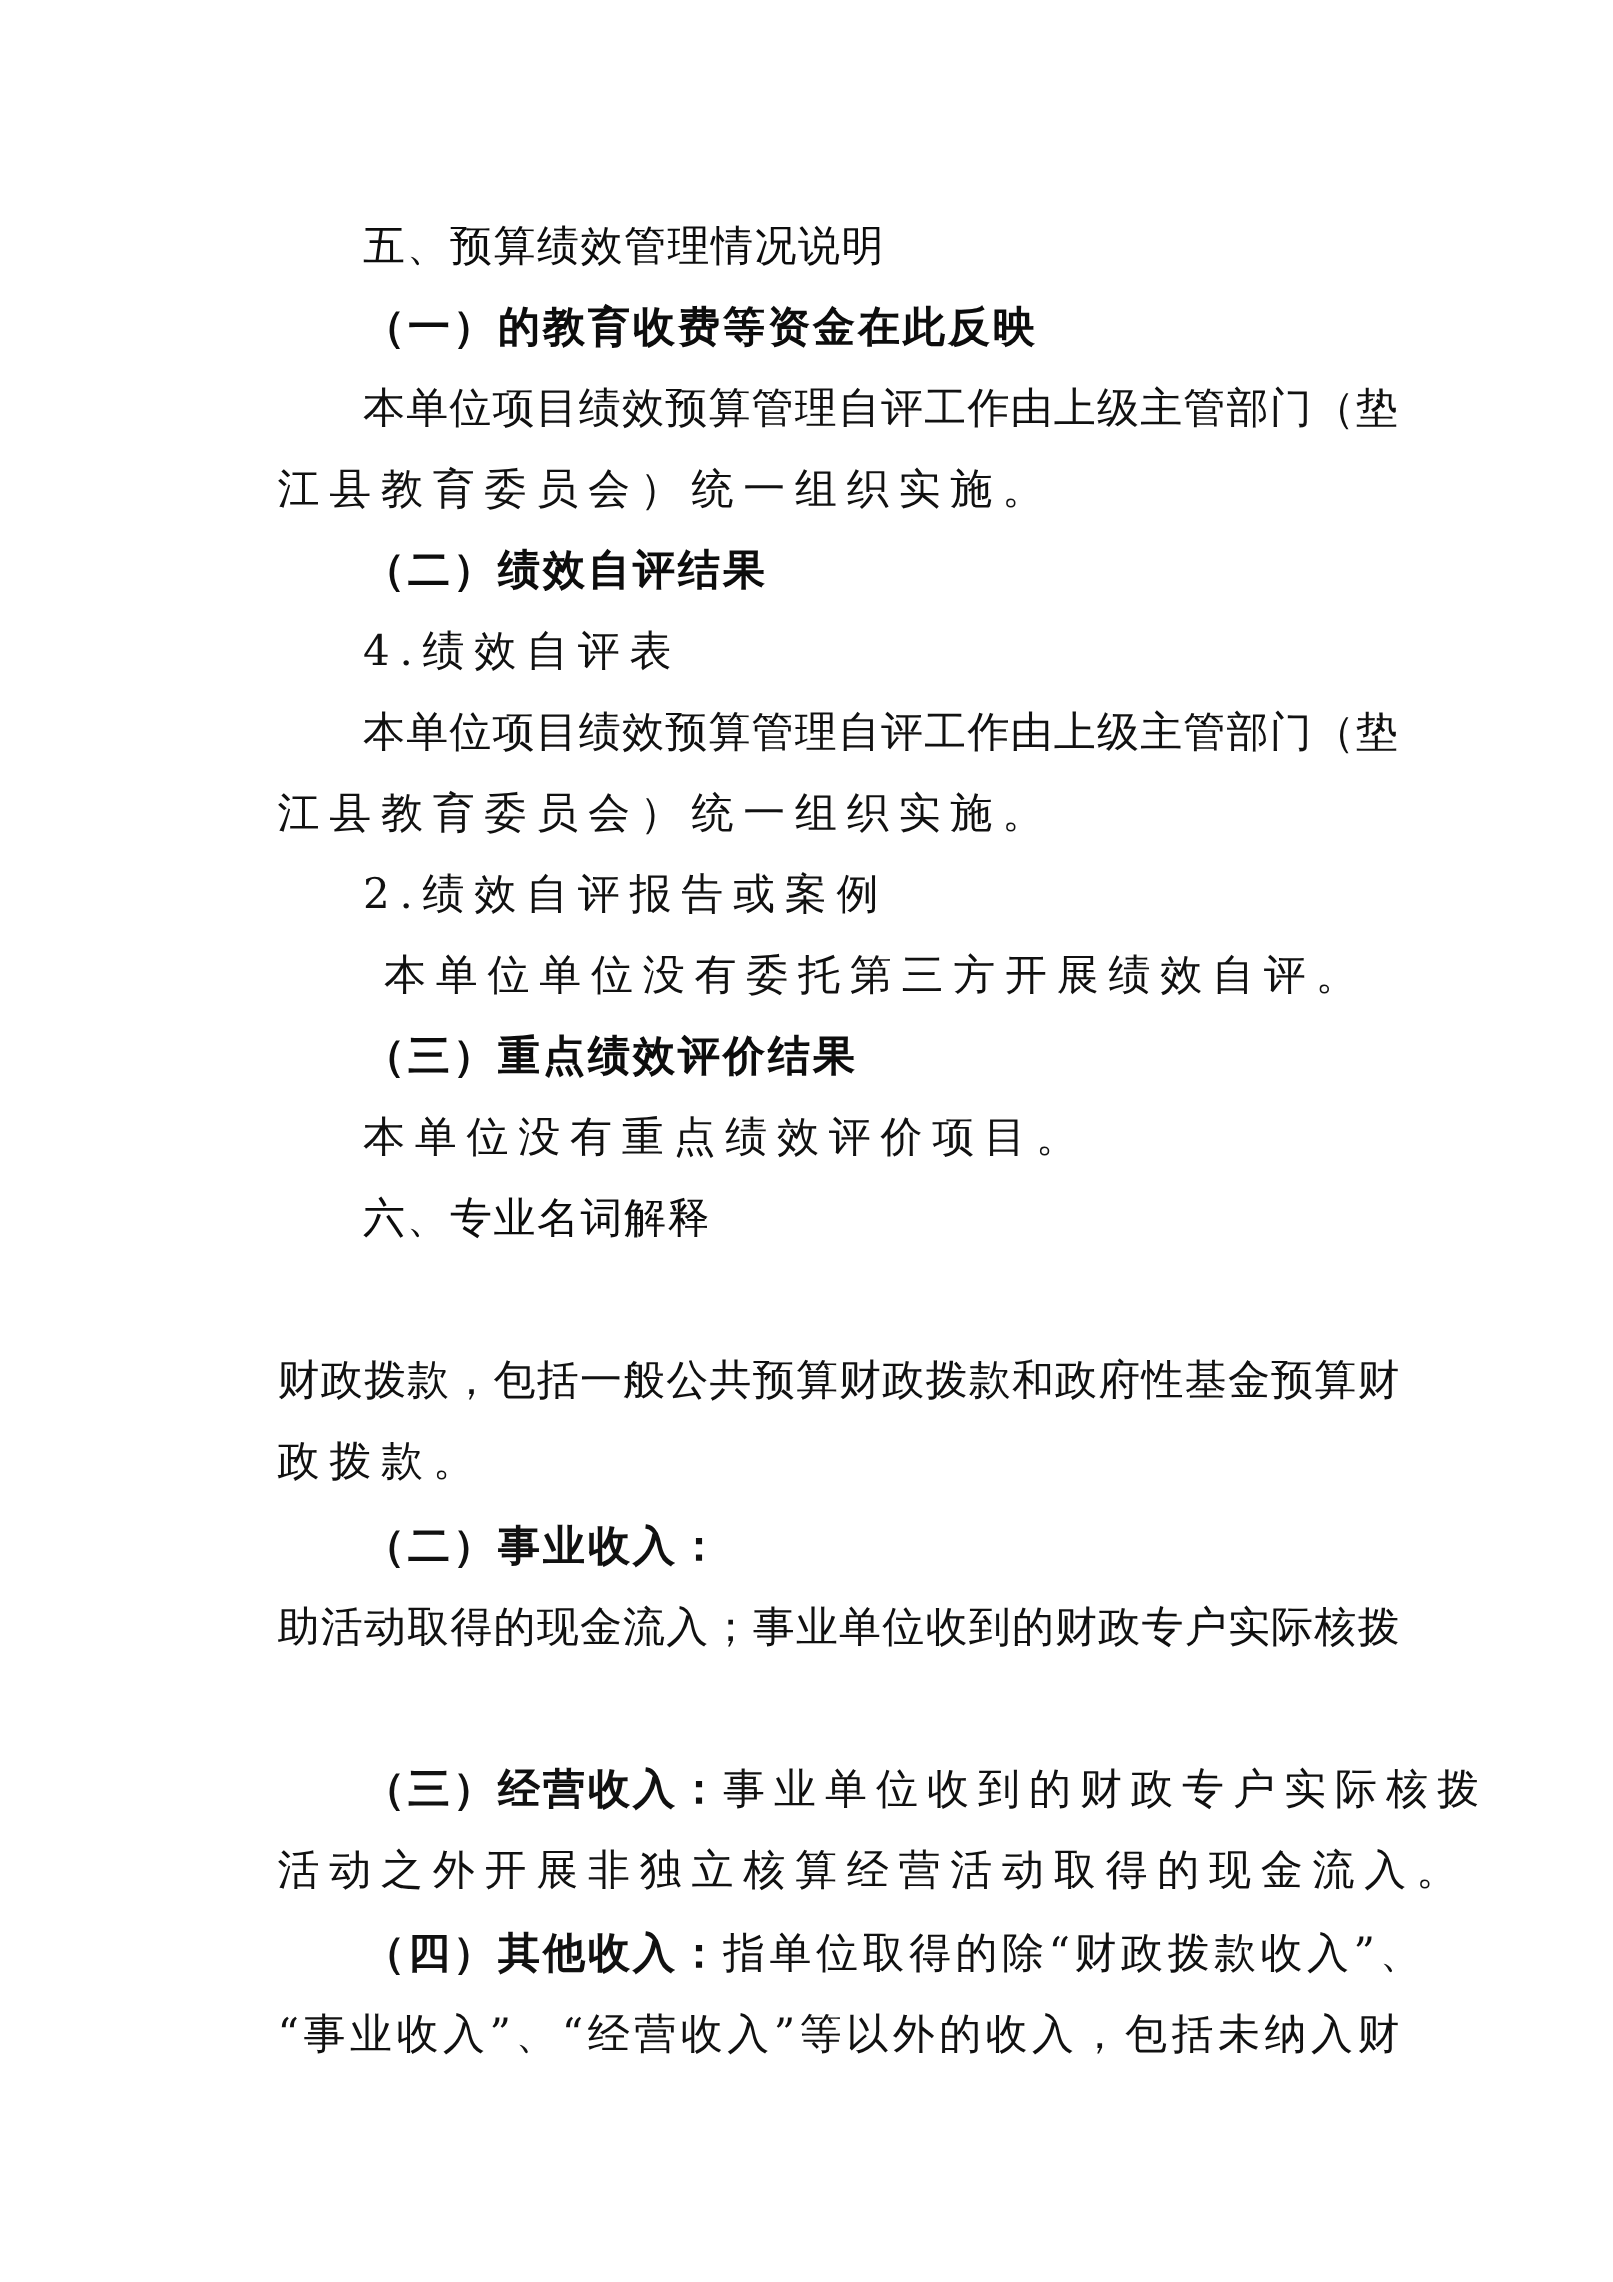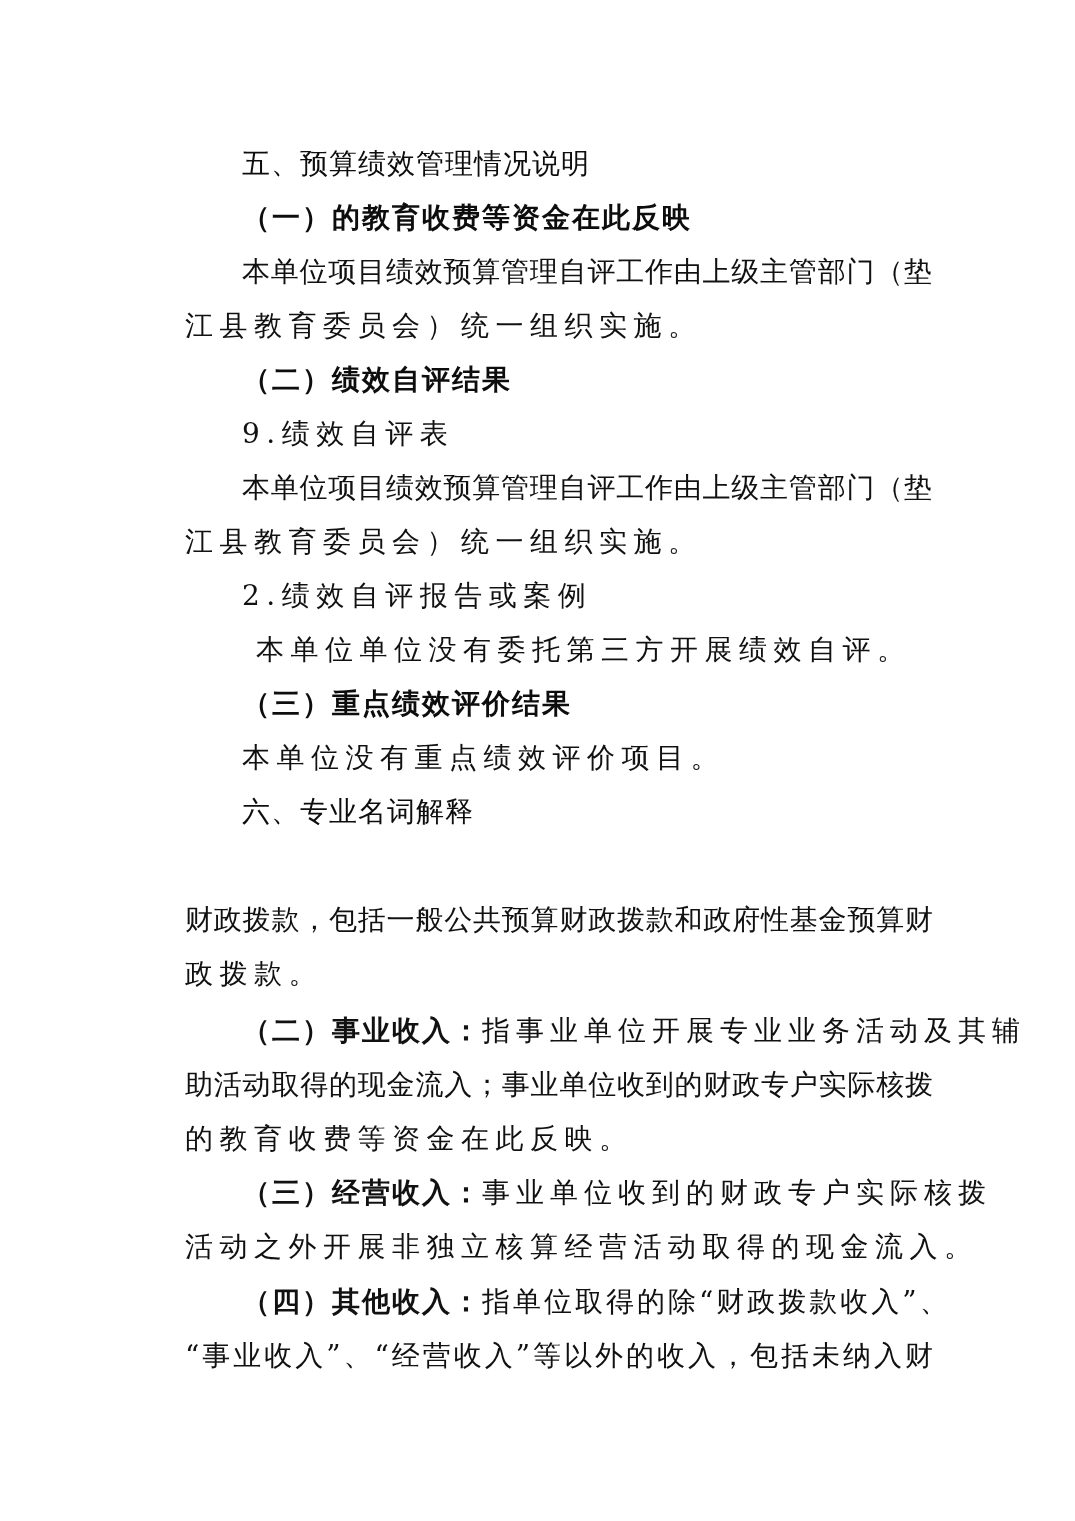--- a/index.html
+++ b/index.html
@@ -59,40 +59,38 @@
 
 <div class="page">
 
   <div class="line heading" style="left:222px; top:146px;">五、预算绩效管理情况说明</div>
 
   <div class="line subheading" style="left:222px; top:200px;">（一）的教育收费等资金在此反映</div>
   <div class="line justify" style="left:222px; top:254px; width:690px;">本单位项目绩效预算管理自评工作由上级主管部门（垫</div>
   <div class="line" style="left:165px; top:308px;">江县教育委员会）统一组织实施。</div>
 
   <div class="line subheading" style="left:222px; top:362px;">（二）绩效自评结果</div>
-  <div class="line" style="left:222px; top:416px;">9.绩效自评表</div>
+  <div class="line" style="left:222px; top:416px;">4.绩效自评表</div>
   <div class="line justify" style="left:222px; top:470px; width:690px;">本单位项目绩效预算管理自评工作由上级主管部门（垫</div>
   <div class="line" style="left:165px; top:524px;">江县教育委员会）统一组织实施。</div>
   <div class="line" style="left:222px; top:578px;">2.绩效自评报告或案例</div>
   <div class="line" style="left:236px; top:632px;">本单位单位没有委托第三方开展绩效自评。</div>
 
   <div class="line subheading" style="left:222px; top:686px;">（三）重点绩效评价结果</div>
   <div class="line" style="left:222px; top:740px;">本单位没有重点绩效评价项目。</div>
 
   <div class="line heading" style="left:222px; top:794px;">六、专业名词解释</div>
 
   <div class="line justify" style="left:165px; top:902px;">财政拨款，包括一般公共预算财政拨款和政府性基金预算财</div>
   <div class="line" style="left:165px; top:956px;">政拨款。</div>
 
   <div class="line" style="left:222px; top:1013px; width:690px; display:flex; justify-content:space-between; letter-spacing:0;">
     <span class="bold">（二）事业收入：</span>
-    <span style="letter-spacing:6px;">指事业单位开展专业业务活动及其辅</span>
   </div>
   <div class="line justify" style="left:165px; top:1067px;">助活动取得的现金流入；事业单位收到的财政专户实际核拨</div>
-  <div class="line" style="left:165px; top:1121px;">的教育收费等资金在此反映。</div>
 
   <div class="line" style="left:222px; top:1175px; width:690px; display:flex; justify-content:space-between; letter-spacing:0;">
     <span class="bold">（三）经营收入：</span>
     <span style="letter-spacing:6px;">事业单位收到的财政专户实际核拨</span>
   </div>
   <div class="line" style="left:165px; top:1229px;">活动之外开展非独立核算经营活动取得的现金流入。</div>
 
   <div class="line justify" style="left:165px; top:1338px;">“事业收入”、“经营收入”等以外的收入，包括未纳入财</div>
   <div class="line" style="left:222px; top:1284px; width:690px; display:flex; justify-content:space-between; letter-spacing:0;">
     <span class="bold">（四）其他收入：</span>

